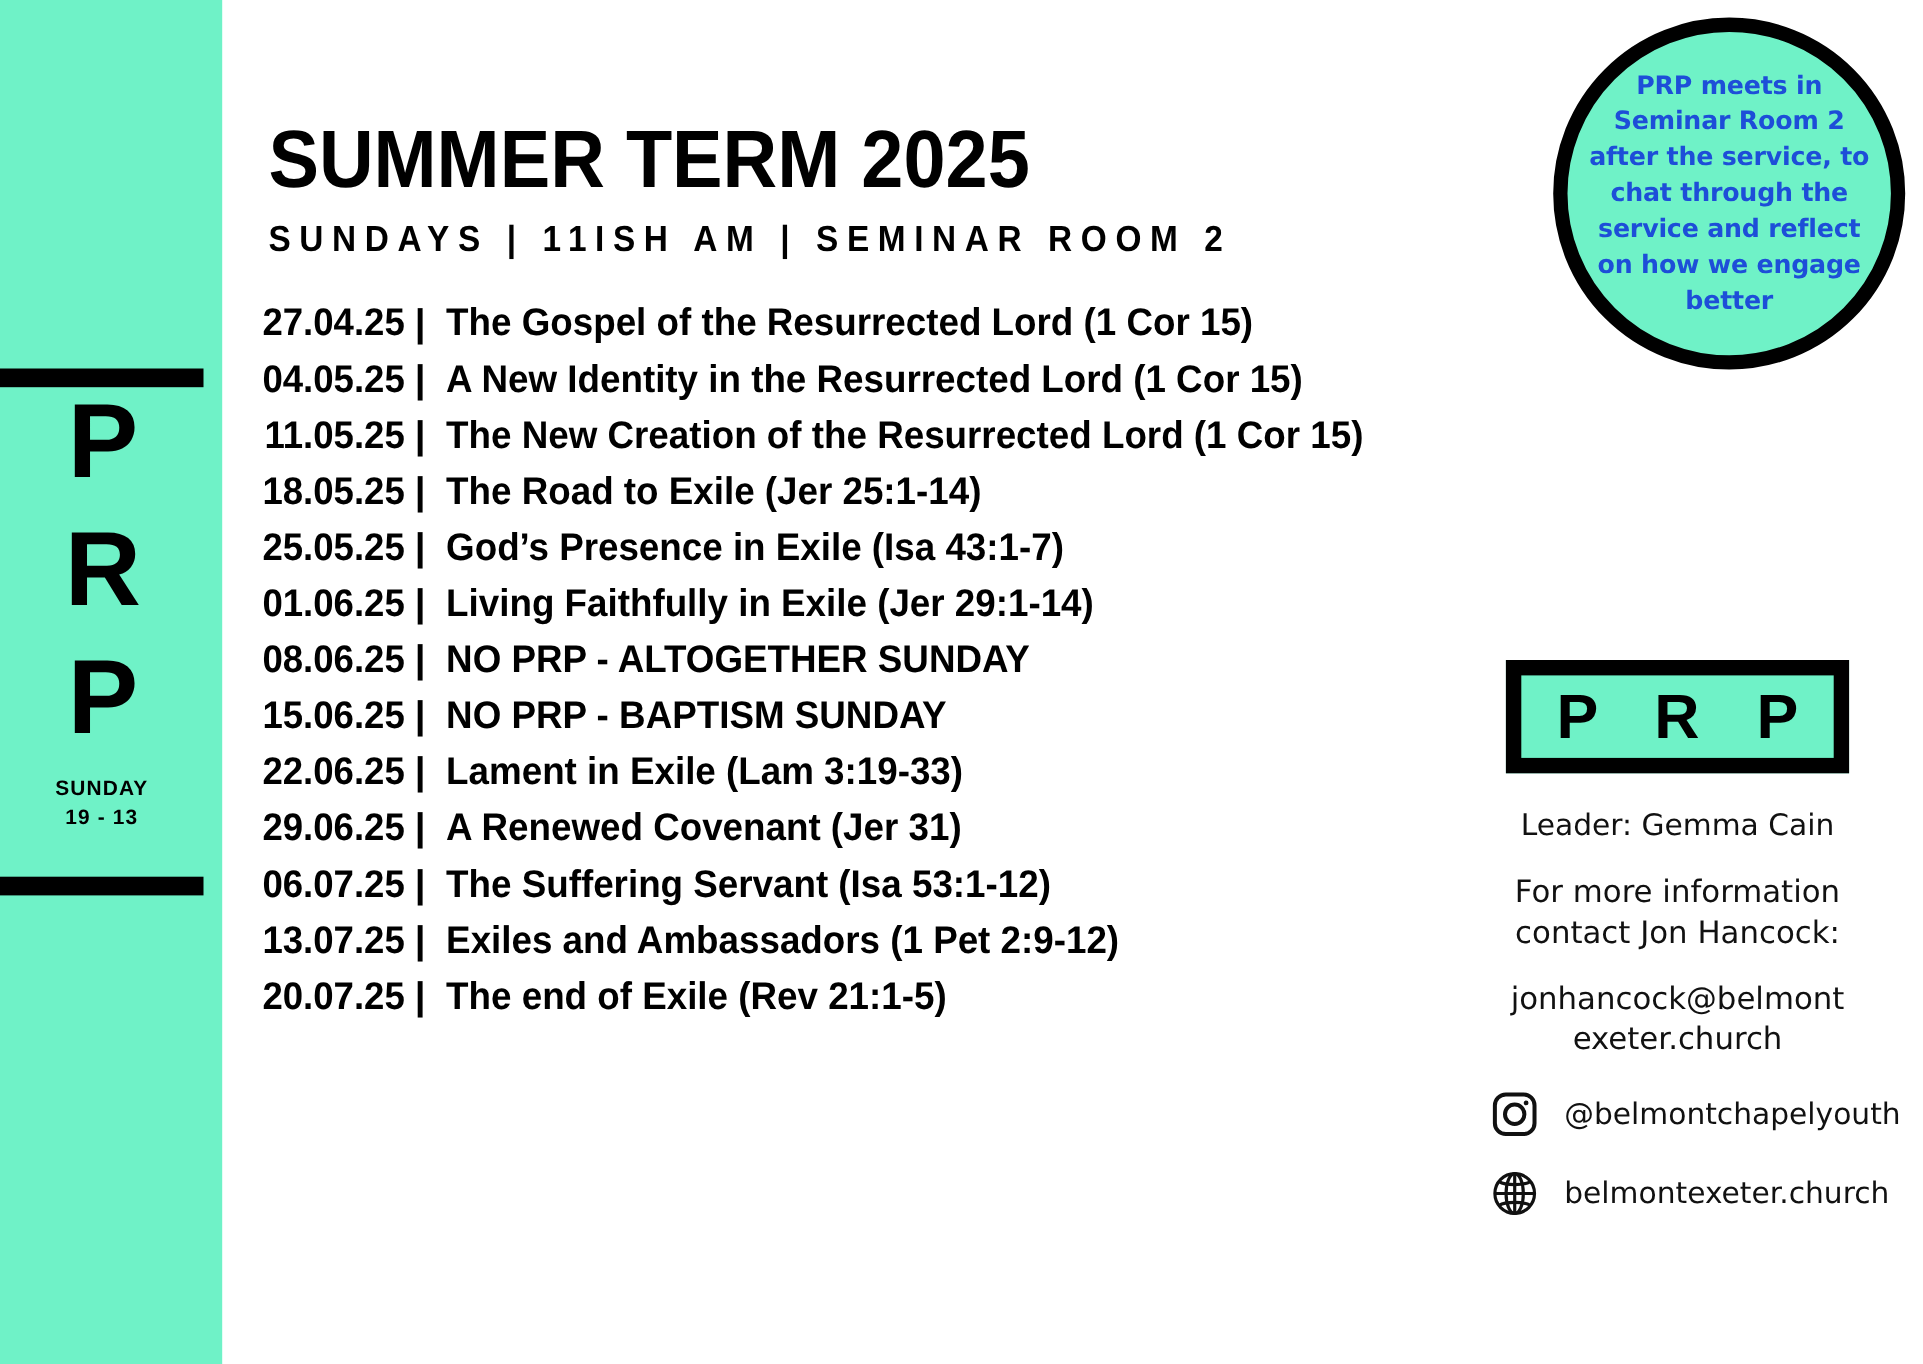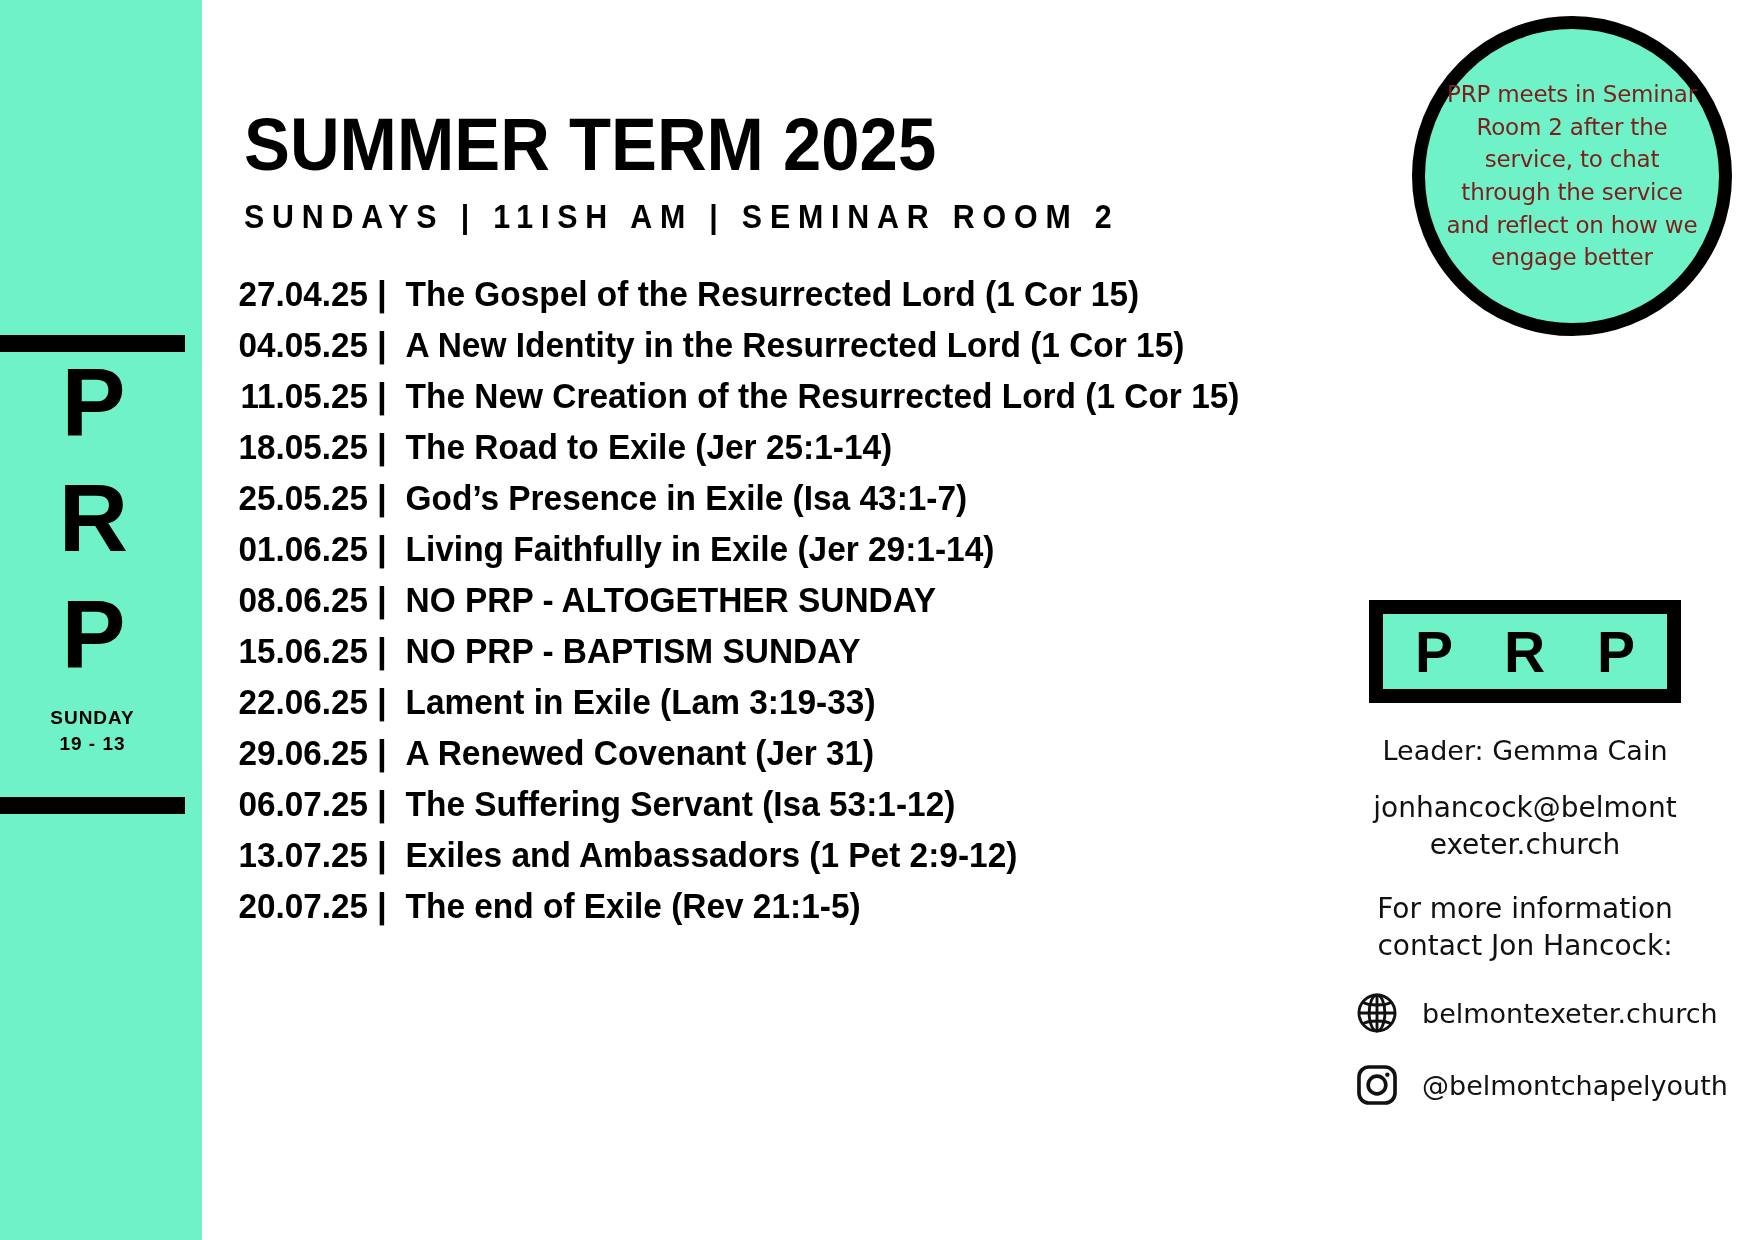--- a/index.html
+++ b/index.html
@@ -154,22 +154,23 @@
     display: flex;
     align-items: center;
     justify-content: center;
     text-align: center;
     padding: 0 16px;
   }
   #circle-callout .txt {
     font-family: "DejaVu Sans", sans-serif;
     font-size: 23px;
     line-height: 1.42;
-    color: #7f1d1d;
+    color: #1d4ed8;
     letter-spacing: -0.2px;
+    font-weight: bold;
   }
 
   
   #info-col {
     position: absolute;
     left: 1330px;
     top: 600px;
     width: 390px;
     text-align: center;
     font-family: "DejaVu Sans", sans-serif;
@@ -325,48 +326,48 @@
   </div>
 
 <div id="info-col">
 
   <div id="prp-badge">
     <span class="bt">P R P</span>
   </div>
 
   <div id="leader-line">Leader: Gemma Cain</div>
 
+  <div id="contact-line">
+    <span class="j">For more information</span>
+    <span>contact Jon Hancock:</span>
+  </div>
+
   <div id="email-line">
     <div>jonhancock@belmont</div>
     <div>exeter.church</div>
   </div>
 
-  <div id="contact-line">
-    <span class="j">For more information</span>
-    <span>contact Jon Hancock:</span>
+  <div class="social-row">
+    <span class="icon-box">
+      <svg width="46" height="46" viewBox="0 0 24 24" fill="none" stroke="#111" stroke-width="1.9">
+        <rect x="2.6" y="2.6" width="18.8" height="18.8" rx="5.2" ry="5.2"></rect>
+        <circle cx="12" cy="12" r="4.6"></circle>
+        <circle cx="17.4" cy="6.6" r="1.15" fill="#111" stroke="none"></circle>
+      </svg>
+    </span>
+    <span class="label">@belmontchapelyouth</span>
   </div>
 
   <div class="social-row">
     <span class="icon-box">
       <svg width="46" height="46" viewBox="0 0 24 24" fill="none" stroke="#111" stroke-width="1.5">
         <circle cx="12" cy="12" r="9.4"></circle>
         <ellipse cx="12" cy="12" rx="4.1" ry="9.4"></ellipse>
         <line x1="2.6" y1="12" x2="21.4" y2="12"></line>
         <line x1="12" y1="2.6" x2="12" y2="21.4"></line>
         <path d="M4.6 6.4 C7.6 8.3, 16.4 8.3, 19.4 6.4"></path>
         <path d="M4.6 17.6 C7.6 15.7, 16.4 15.7, 19.4 17.6"></path>
       </svg>
     </span>
     <span class="label">belmontexeter.church</span>
   </div>
 
-  <div class="social-row">
-    <span class="icon-box">
-      <svg width="46" height="46" viewBox="0 0 24 24" fill="none" stroke="#111" stroke-width="1.9">
-        <rect x="2.6" y="2.6" width="18.8" height="18.8" rx="5.2" ry="5.2"></rect>
-        <circle cx="12" cy="12" r="4.6"></circle>
-        <circle cx="17.4" cy="6.6" r="1.15" fill="#111" stroke="none"></circle>
-      </svg>
-    </span>
-    <span class="label">@belmontchapelyouth</span>
-  </div>
-
 </div>
 
 </body></html>

